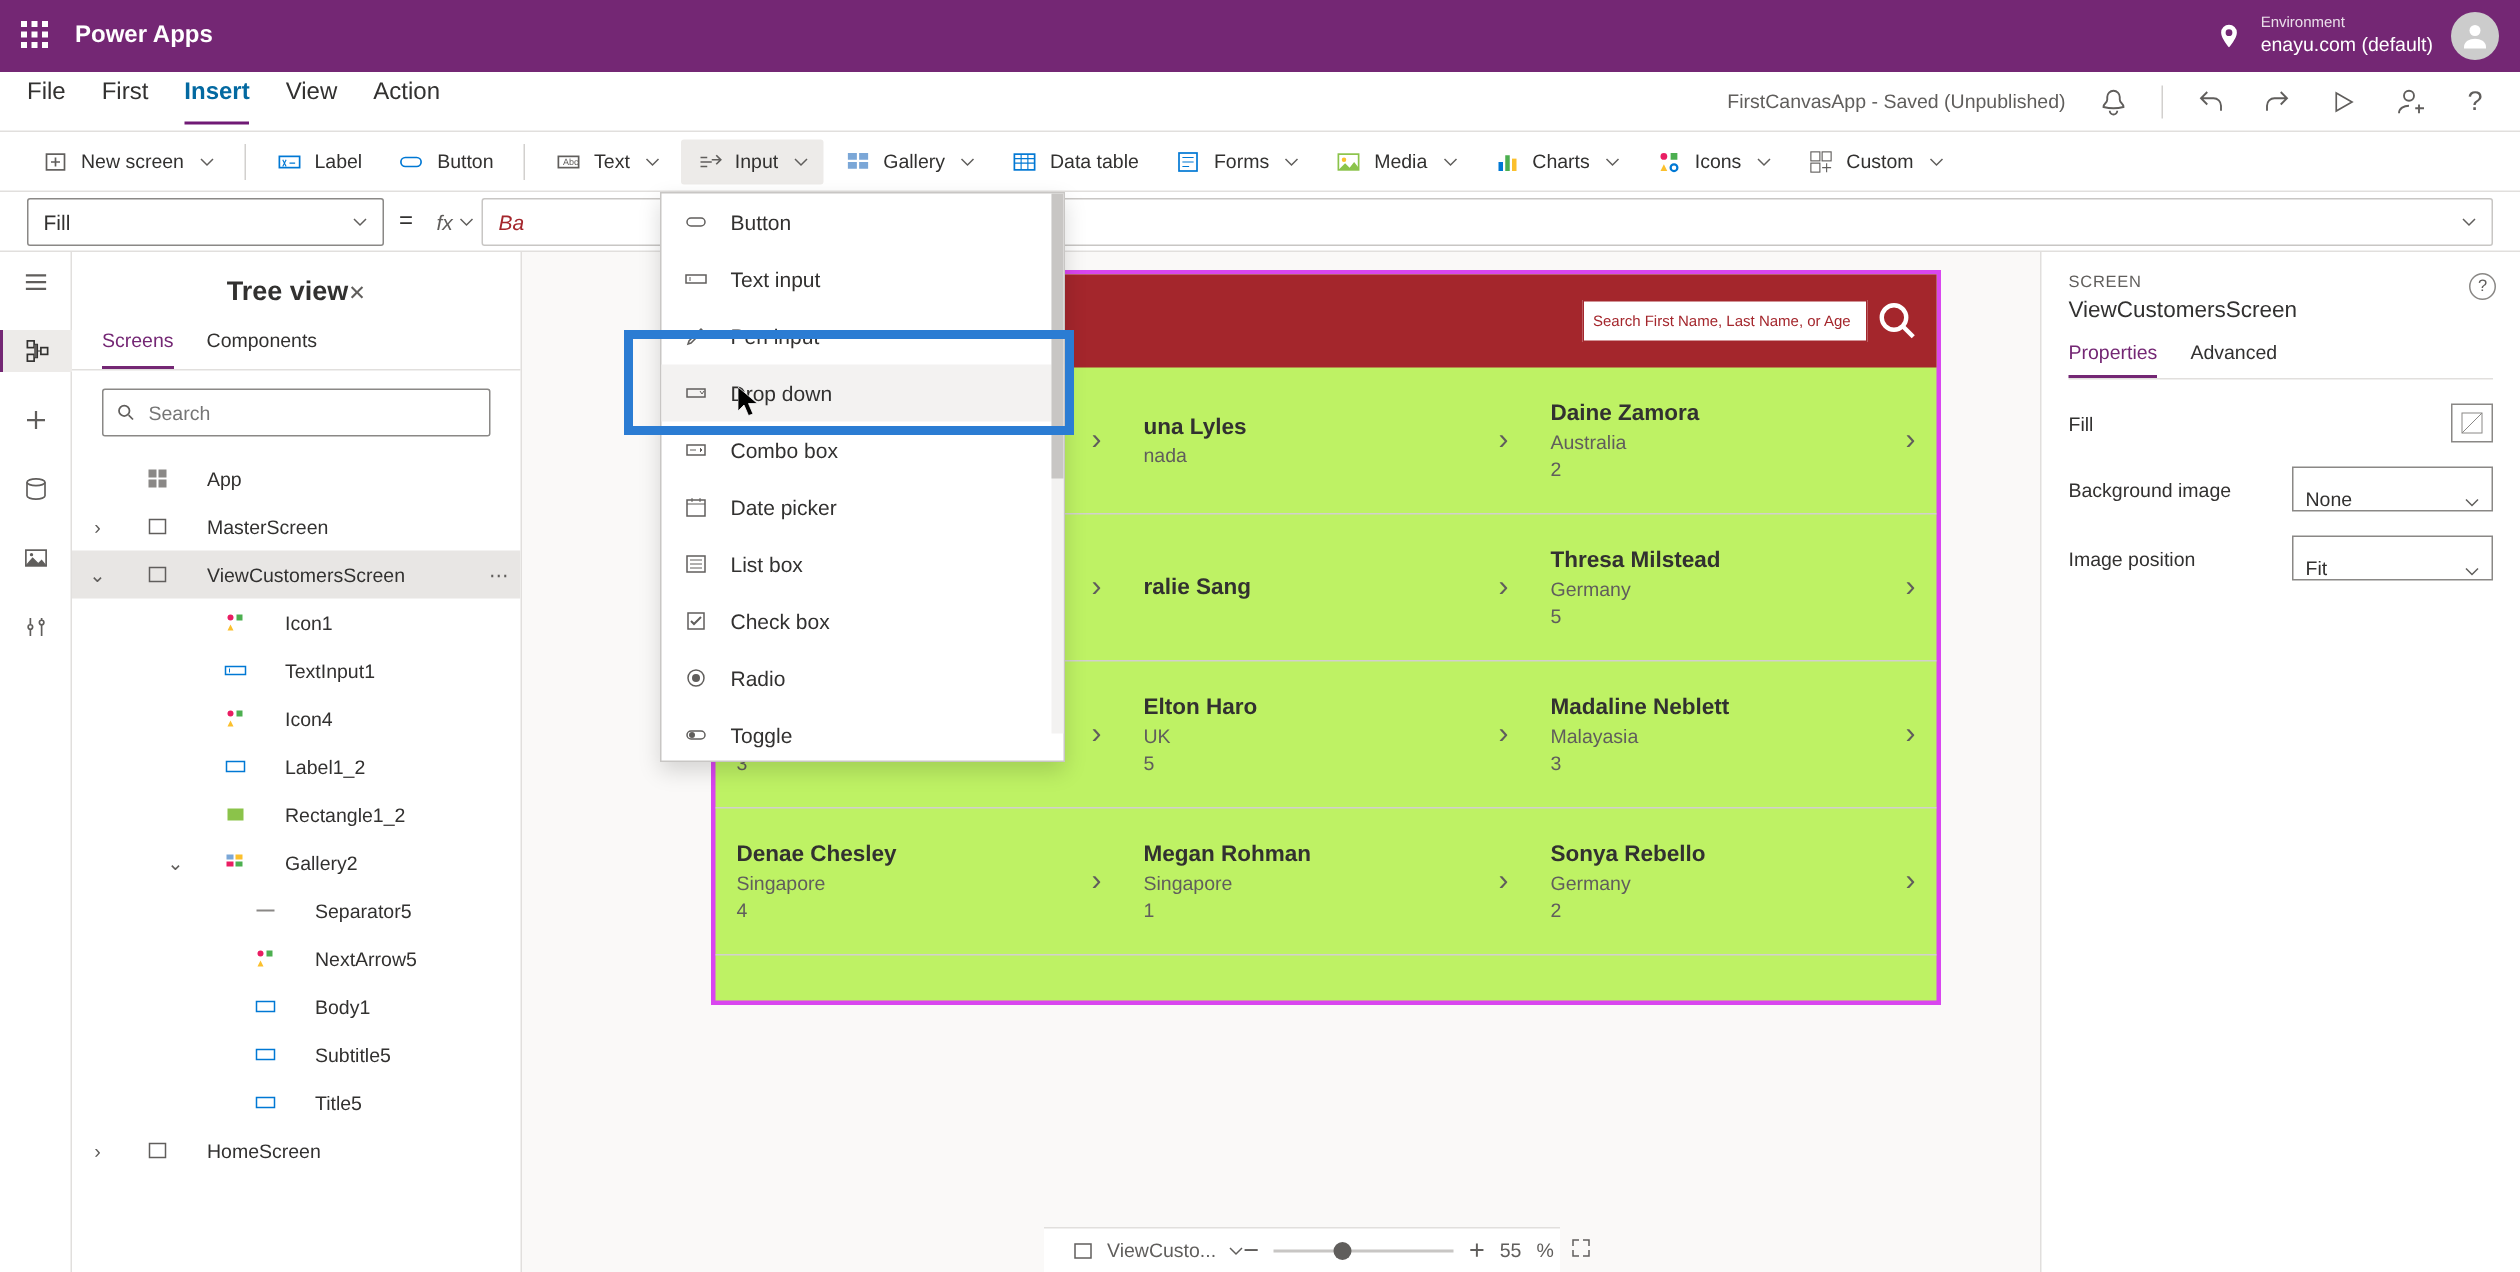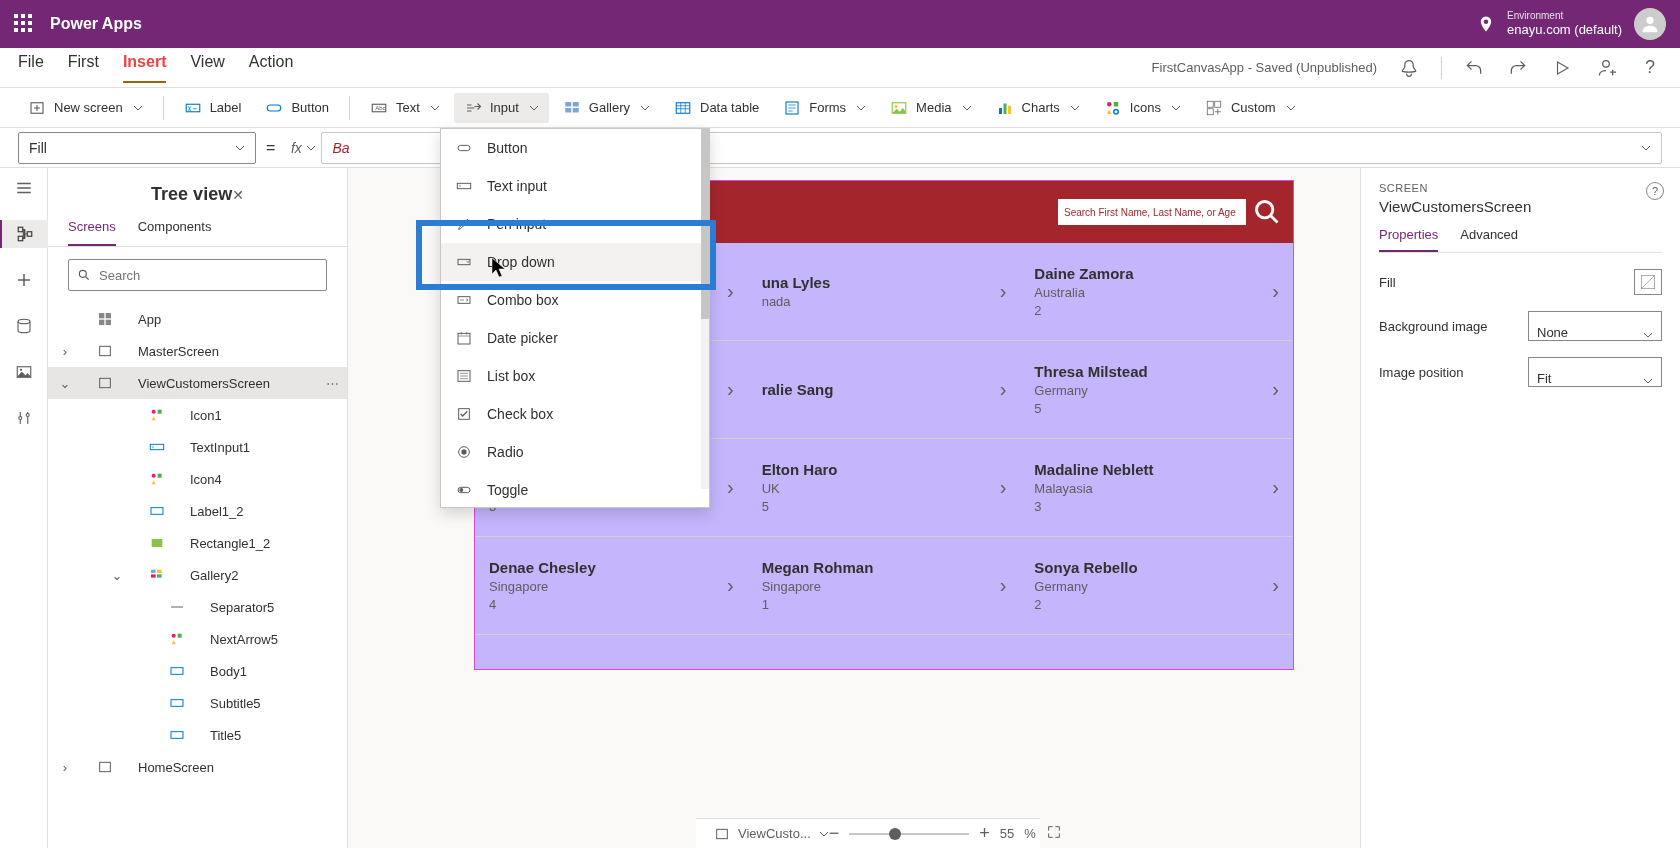--- a/index.html
+++ b/index.html
@@ -12,21 +12,21 @@
 .header-right{display:flex;align-items:center;gap:12px}
 .env-block{text-align:left;line-height:1.2;font-size:12px}
 .env-label{font-size:10px;opacity:.85}
 .env-name{font-size:13px}
 .env-ic{width:18px;height:18px}
 .avatar{width:32px;height:32px;border-radius:50%;background:#ccc;display:flex;align-items:center;justify-content:center}
 .avatar svg{width:22px;height:22px;fill:#fff}
 .menubar{height:40px;display:flex;align-items:center;justify-content:space-between;padding:0 18px;background:#fff;border-bottom:1px solid #e1dfdd}
 .menubar-left{display:flex;gap:24px}
 .menubar-left span{font-size:16px;color:#323130;cursor:pointer;padding-bottom:10px}
-.menubar-left .active{color:#ef4444;border-bottom:2px solid #a16207;font-weight:600}
+.menubar-left .active{color:#0369a1;border-bottom:2px solid #701a75;font-weight:600}
 .menubar-right{display:flex;align-items:center;gap:20px;color:#605e5c}
 .app-status{font-size:13px;color:#605e5c}
 .icbtn{cursor:pointer;display:inline-flex;align-items:center;justify-content:center;width:24px;height:24px}
 .vsep{width:1px;height:22px;background:#d2d0ce}
 .ribbon{height:40px;display:flex;align-items:center;gap:4px;padding:0 18px;background:#fff;border-bottom:1px solid #e1dfdd}
 .rbtn{display:flex;align-items:center;gap:8px;padding:6px 10px;font-size:13px;color:#323130;cursor:pointer;border-radius:2px}
 .rbtn .ic{width:18px;height:18px}
 .rbtn.active-open{background:#edebe9}
 .rsep{width:1px;height:24px;background:#d2d0ce;margin:0 6px}
 .chev{width:10px;height:10px;margin-left:2px}
@@ -52,21 +52,21 @@
 .tree-list{flex:1;overflow:auto;padding:4px 0}
 .tnode{display:flex;align-items:center;gap:24px;height:32px;padding:0 8px;font-size:13px;color:#323130;cursor:pointer}
 .tnode .tarr{width:14px;text-align:center;color:#605e5c}
 .tnode .tic{width:18px;height:18px;display:inline-flex;align-items:center;justify-content:center}
 .tnode.lvl1{padding-left:10px}
 .tnode.lvl3{padding-left:62px}
 .tnode.lvl4{padding-left:82px}
 .tnode.selected{background:#e8e6e4}
 .tnode .ell{margin-left:auto;color:#605e5c}
 .canvas{flex:1;background:#faf9f8;display:flex;align-items:flex-start;justify-content:center;position:relative;padding-top:12px;overflow:hidden}
-.phone{width:820px;height:490px;background:#c4b5fd;border:1px solid #d946ef;position:relative;margin-left:60px}
+.phone{width:820px;height:490px;background:#bef264;border:3px solid #d946ef;position:relative;margin-left:60px}
 .appbar{height:62px;background:#a4262c;display:flex;align-items:center;justify-content:space-between;padding:0 12px;color:#fff}
 .apptitle{font-size:28px;font-weight:700;letter-spacing:-1px;white-space:nowrap}
 .searchbox{width:190px;height:28px;background:#fff;font-size:10px;color:#a4262c;display:flex;align-items:center;padding:0 6px;border:1px solid #a4262c}
 .magglass{width:28px;height:28px;color:#fff}
 .gal{display:grid;grid-template-columns:repeat(3,1fr);grid-auto-rows:98px}
 .card{border-bottom:1px solid #d2d0ce;padding:10px 14px;display:flex;align-items:center;justify-content:space-between}
 .card-txt{line-height:1.4}
 .cname{font-weight:600;font-size:15px}
 .cloc{font-size:13px;color:#605e5c}
 .cnum{font-size:13px;color:#605e5c}

